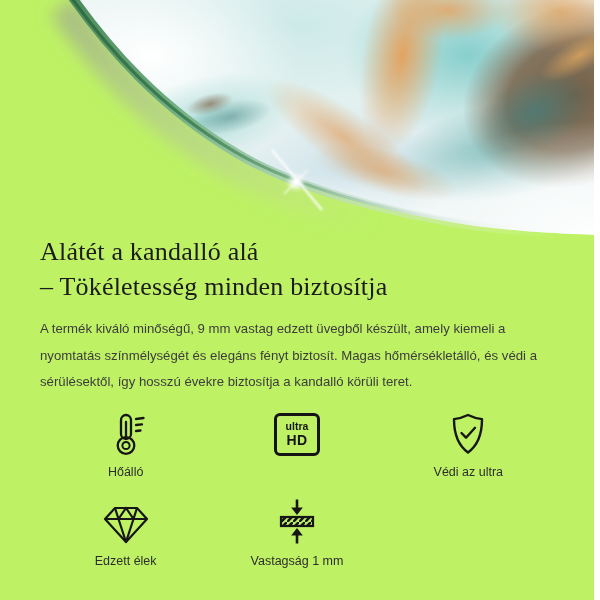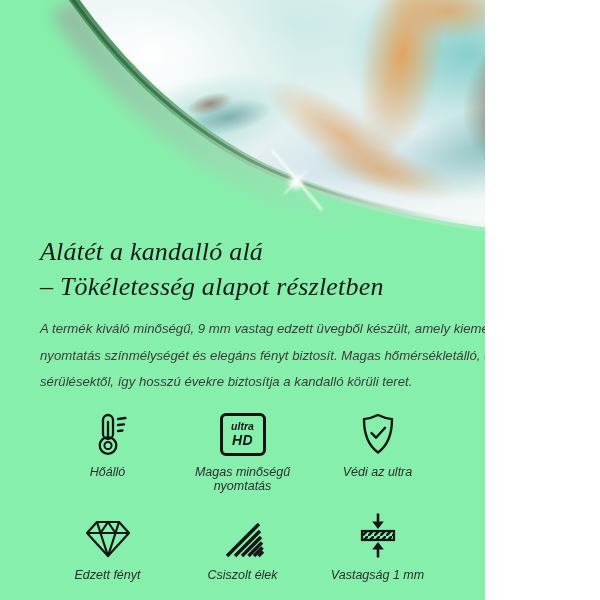--- a/index.html
+++ b/index.html
@@ -1,21 +1,20 @@
 <!DOCTYPE html>
 <html lang="hu"><head>
 <meta charset="utf-8">
 <style>
   * { box-sizing: border-box; margin: 0; padding: 0; }
   html, body { background: #ffffff; }
   .page {
-    width: 485px; height: 600px; position: relative; overflow: hidden;
-    background: #86efac;
+    width: 594px; height: 600px; position: relative; overflow: hidden;
+    background: #bef264;
     font-family: "Liberation Sans", sans-serif;
-    font-style: italic;
   }
   .hero { width: 600px; height: 238px; position: relative; }
   .hero svg { display: block; }
   .content { padding: 0 40px; }
   .title {
     font-family: "Liberation Serif", serif;
     font-weight: 400;
     font-size: 26px;
     line-height: 35px;
     color: #1b1b1b;
@@ -185,21 +184,21 @@
         <line x1="272" y1="150" x2="322" y2="210" stroke="#ffffff" stroke-width="2" opacity="0.95" filter="url(#fSoft)"></line>
         <line x1="284" y1="194" x2="308" y2="170" stroke="#ffffff" stroke-width="1.5" opacity="0.8" filter="url(#fSoft)"></line>
         <circle cx="296" cy="182" r="2.2" fill="#ffffff"></circle>
       </g>
     </svg>
   </div>
 
   <div class="content">
     <h1 class="title">
       <span>Alátét a kandalló alá</span><br>
-      <span>– Tökéletesség alapot részletben</span>
+      <span>– Tökéletesség minden biztosítja</span>
     </h1>
 
     <p class="description">A termék kiváló minőségű, 9 mm vastag edzett üvegből készült, amely kiemeli a nyomtatás színmélységét és elegáns fényt biztosít. Magas hőmérsékletálló, és védi a sérülésektől, így hosszú évekre biztosítja a kandalló körüli teret.</p>
 
     <div class="features">
 
       <div class="feature">
         <div class="icon-box">
           <svg width="42" height="44" viewBox="0 0 42 44">
             <g fill="none" stroke="#161616" stroke-width="2.3" stroke-linecap="round">
@@ -216,21 +215,20 @@
         <div class="feature-label">Hőálló</div>
       </div>
 
       <div class="feature">
         <div class="icon-box">
           <div class="uhd-box">
             <span class="uhd-top">ultra</span>
             <span class="uhd-bottom">HD</span>
           </div>
         </div>
-        <div class="feature-label">Magas minőségű nyomtatás</div>
       </div>
 
       <div class="feature">
         <div class="icon-box">
           <svg width="42" height="44" viewBox="0 0 42 44">
             <g fill="none" stroke="#161616" stroke-width="2.4" stroke-linejoin="round">
               <path d="M21 3 C26 5.5 31 6.6 35 7.1 C35 18 33 32 21 40.5 C9 32 7 18 7 7.1 C11 6.6 16 5.5 21 3 Z"></path>
               <polyline points="14.5,21 19,25.7 28,15.8" stroke-linecap="round"></polyline>
             </g>
           </svg>
@@ -242,38 +240,23 @@
         <div class="icon-box">
           <svg width="48" height="42" viewBox="0 0 48 42">
             <g fill="none" stroke="#161616" stroke-width="2.2" stroke-linejoin="round">
               <path d="M13 5 L35 5 L45 16 L24 39 L3 16 Z"></path>
               <path d="M3 16 L45 16"></path>
               <path d="M13 5 L16.5 16 L24 5 L31.5 16 L35 5"></path>
               <path d="M16.5 16 L24 39 L31.5 16"></path>
             </g>
           </svg>
         </div>
-        <div class="feature-label">Edzett fényt</div>
-      </div>
-
-      <div class="feature">
-        <div class="icon-box">
-          <svg width="44" height="42" viewBox="0 0 44 42">
-            <g stroke="#161616" stroke-width="3.4" stroke-linecap="butt">
-              <line x1="6" y1="39" x2="38" y2="7"></line>
-              <line x1="14" y1="39" x2="39" y2="14"></line>
-              <line x1="21" y1="39" x2="40" y2="20"></line>
-              <line x1="27.5" y1="39" x2="41" y2="25.5"></line>
-              <line x1="33" y1="39" x2="41.5" y2="30.5"></line>
-              <line x1="37.5" y1="39" x2="42" y2="34.5"></line>
-            </g>
-          </svg>
-        </div>
-        <div class="feature-label">Csiszolt élek</div>
-      </div>
+        <div class="feature-label">Edzett élek</div>
+      </div>
+
 
       <div class="feature">
         <div class="icon-box">
           <svg width="44" height="47" viewBox="0 0 44 47">
             <defs>
               <pattern id="hatch" width="6" height="6" patternUnits="userSpaceOnUse" patternTransform="rotate(0)">
                 <path d="M-1 7 L7 -1" stroke="#161616" stroke-width="2.6"></path>
               </pattern>
             </defs>
             <g stroke="#161616">

